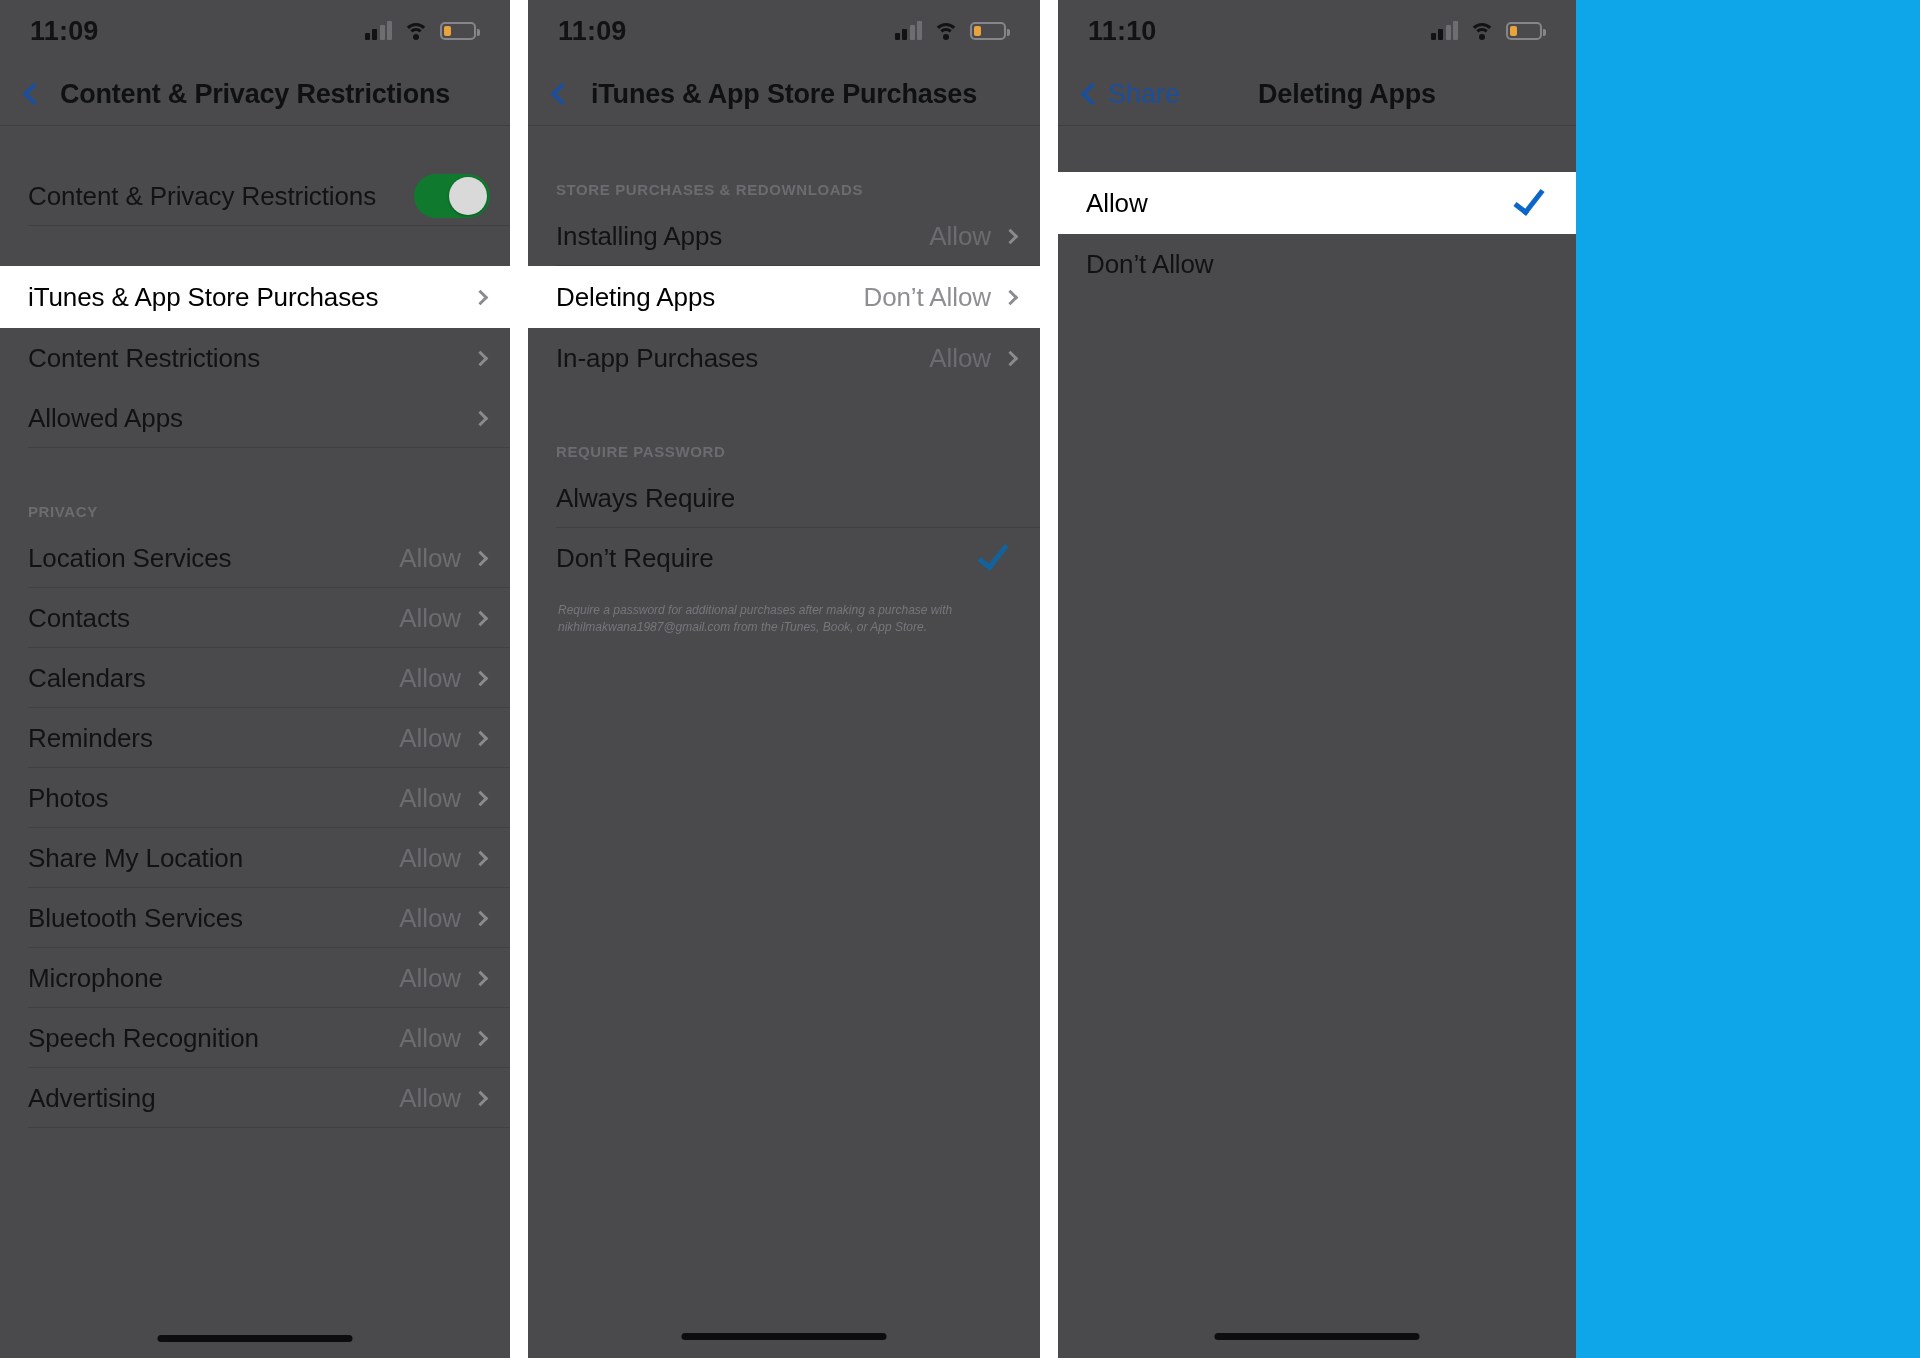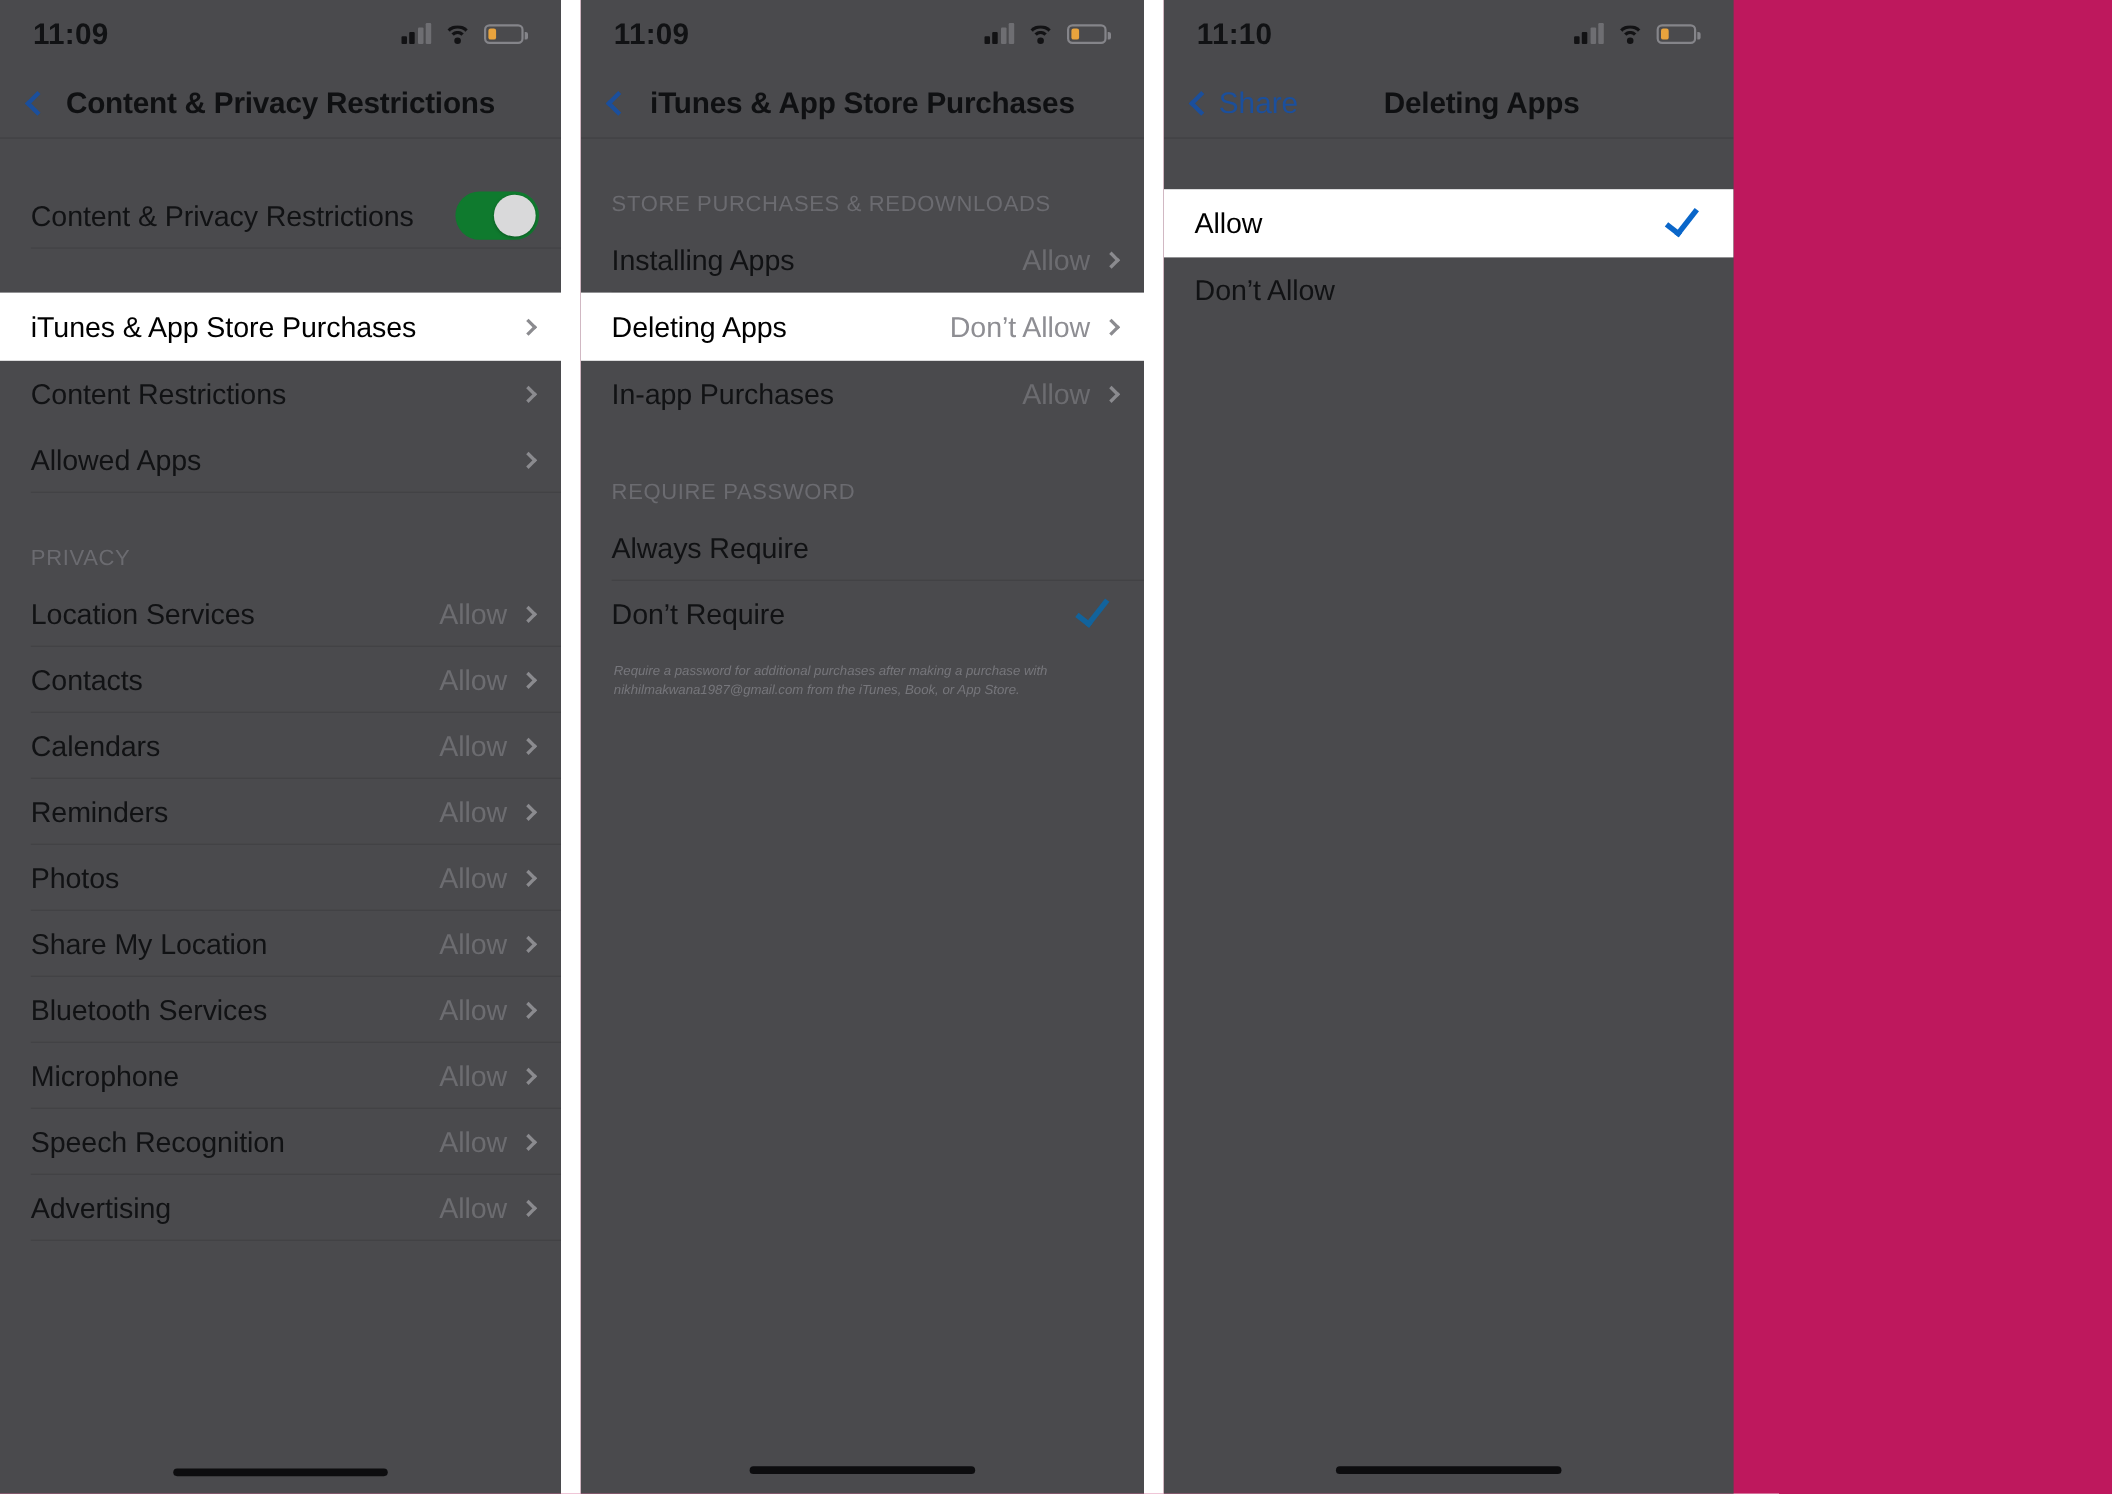--- a/index.html
+++ b/index.html
@@ -7,21 +7,21 @@
     width: 1920px; height: 1358px;
     background: #ffffff;
     font-family: "Liberation Sans", "DejaVu Sans", sans-serif;
     overflow: hidden;
   }
 
   .stage {
     position: relative;
     width: 1920px; height: 1358px;
     display: flex;
-    background: #be185d;
+    background: #0ea5e9;
   }
 
   
   .phone {
     position: relative;
     height: 1358px;
     background: #4a4a4d;           
     overflow: hidden;
     flex: 0 0 auto;
   }
@@ -161,23 +161,24 @@
     height: 62px;
   }
   .row.hl::after { display: none; }
   .row.hl .label { color: #000000; }
   .row.hl .value { color: #8e8e93; }
 
   .section-head {
     height: 58px;
     display: flex; align-items: flex-end;
     padding: 0 28px 8px 28px;
-    font-size: 20px;
+    font-size: 15px;
     letter-spacing: 0.6px;
     color: #6b6b70;
+    font-weight: bold;
   }
 
   
   .toggle {
     width: 76px; height: 44px; border-radius: 22px;
     background: #0f7a2e; position: relative; flex: 0 0 auto;
   }
   .toggle i {
     position: absolute; top: 3px; right: 3px;
     width: 38px; height: 38px; border-radius: 50%;

